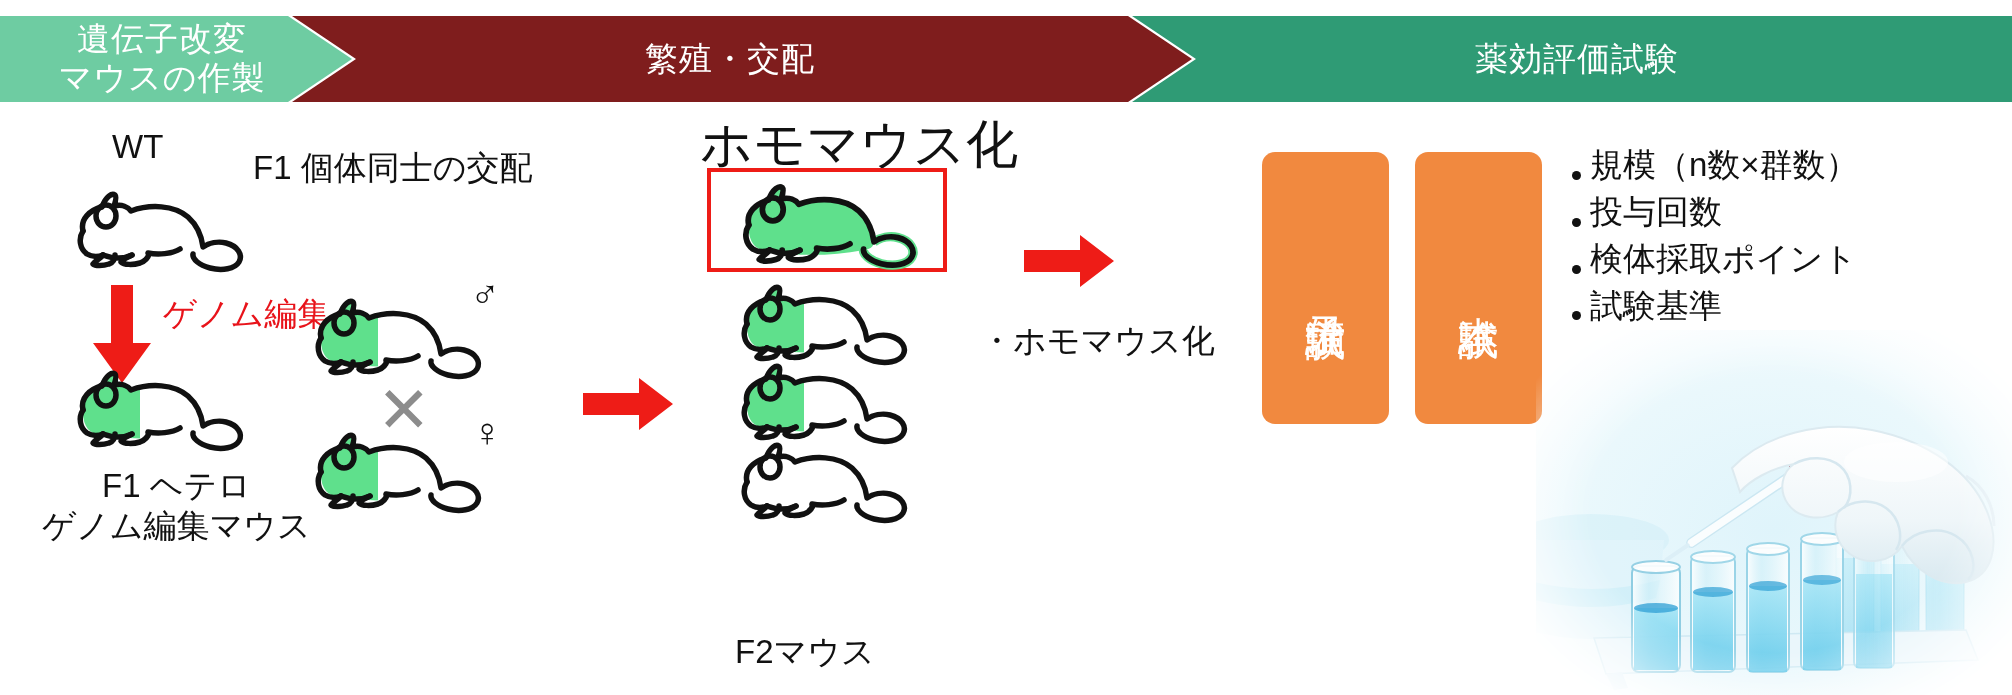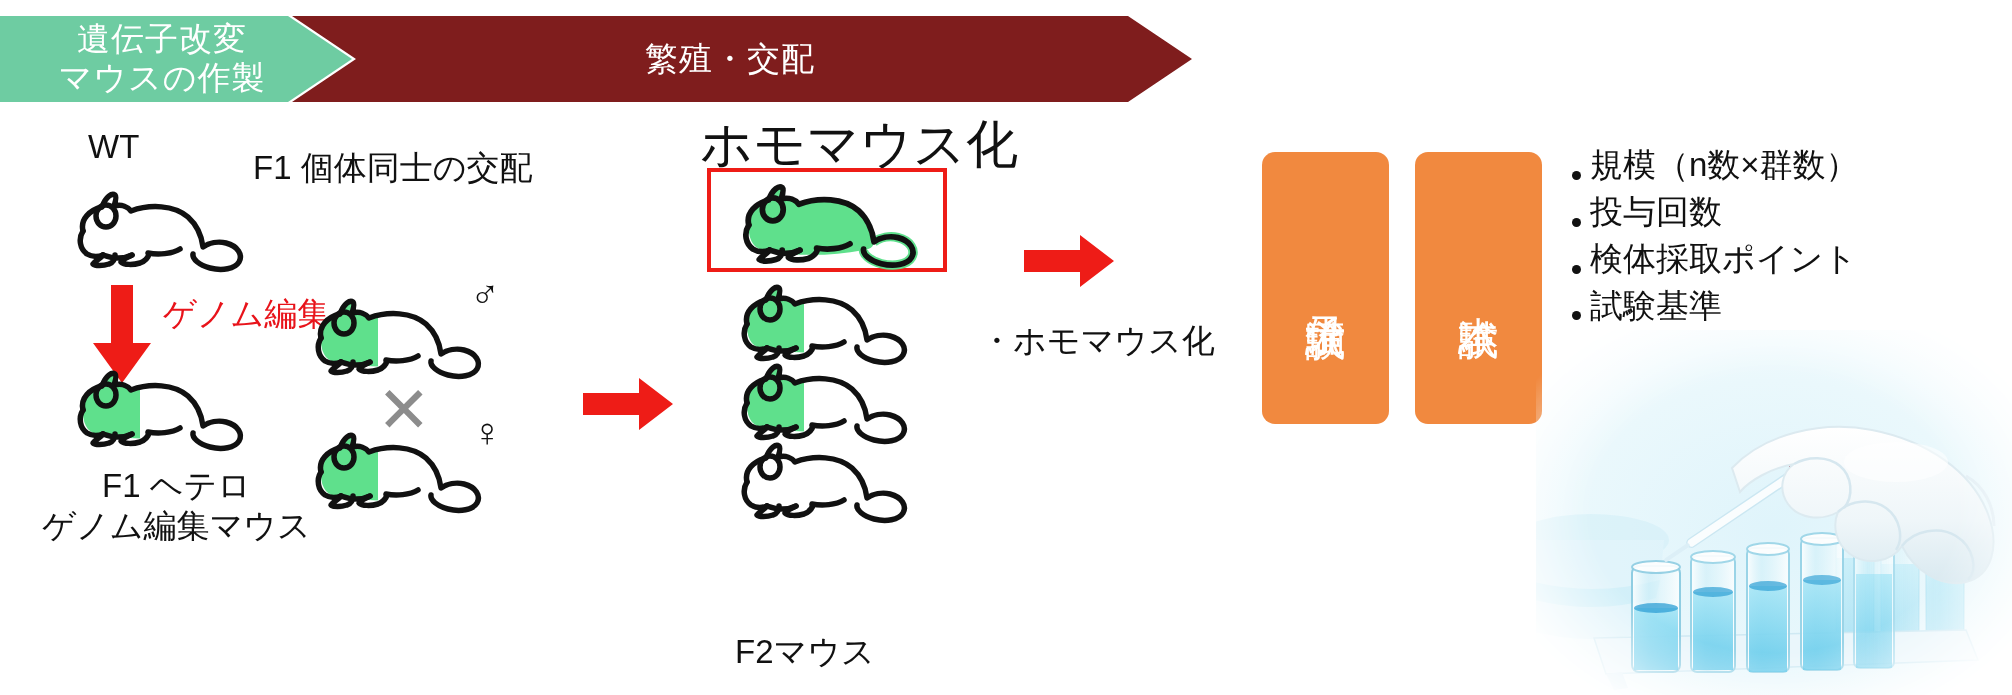--- a/index.html
+++ b/index.html
@@ -67,24 +67,27 @@
     <div class="ctext">
       <div>遺伝子改変</div>
       <div>マウスの作製</div>
     </div>
   </div>
 
   <div class="chev chev-2">
     <div class="ctext">繁殖・交配</div>
   </div>
 
-
-</div>
-
-<div class="lbl" style="left:88px;top:128px;">WT</div>
+  <div class="chev chev-3">
+    <div class="ctext">薬効評価試験</div>
+  </div>
+
+</div>
+
+<div class="lbl" style="left:112px;top:128px;">WT</div>
 
 <div class="mouse" id="mouse-wt" style="left:62px;top:183px;width:190px;height:92px;">
   <svg viewBox="0 0 190 92" xmlns="http://www.w3.org/2000/svg">
     <g fill="none" stroke="#111" stroke-width="5.5" stroke-linecap="round" stroke-linejoin="round">
       <path d="M21,48 C18,36 28,27 40,24 C44,13 50,10 53,12 C55,14 53,20 52,23
                C60,21 66,24 69,28 C88,21 112,22 126,34 C136,43 140,56 141,64
                C147,60 156,58 164,60 C176,63 181,72 177,79 C173,86 160,88 148,85
                C137,82 130,76 131,71"></path>
       <path d="M21,48 C16,56 18,66 25,71 C30,74 36,74 41,72"></path>
       <path d="M41,72 C38,76 33,78 31,81 C33,83 41,83 47,81 C51,80 53,76 53,72"></path>

